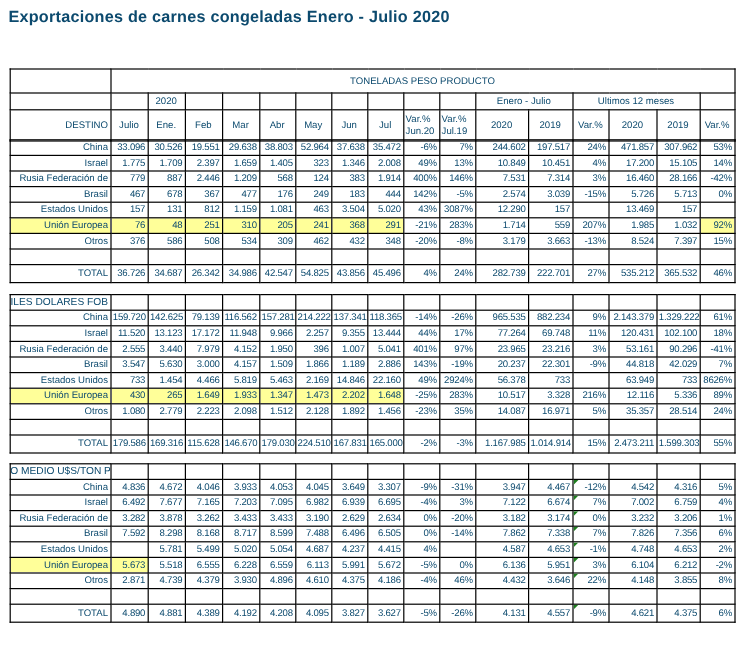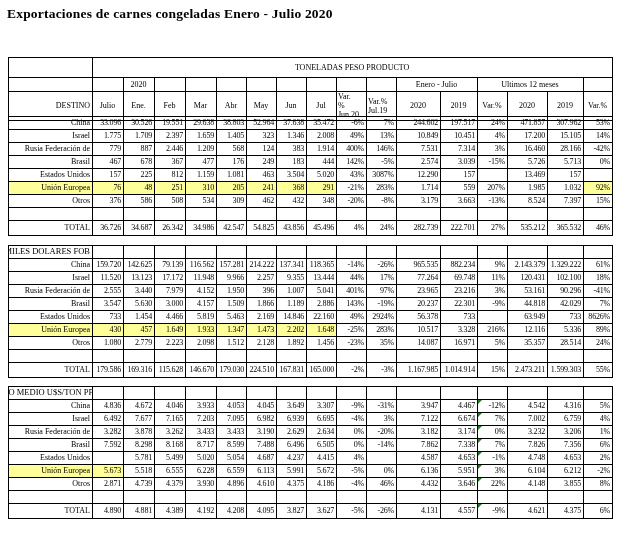--- a/index.html
+++ b/index.html
@@ -1,28 +1,28 @@
 <!DOCTYPE html>
 <html><head>
 <meta charset="utf-8">
 <style>
   html,body{margin:0;padding:0;background:#fff;}
   #page{position:relative;width:618px;height:551px;background:#ffffff;overflow:hidden;
-        font-family:Liberation Serif, serif;color:#000000;}
+        font-family:Liberation Sans, sans-serif;color:#0c4a6e;}
   .title{position:absolute;left:7px;top:6px;font-size:13.5px;font-weight:bold;letter-spacing:.2px;white-space:nowrap;}
   table.grid{position:absolute;left:8px;border-collapse:collapse;table-layout:fixed;width:604px;border:1.5px solid #000;}
   .grid td{border:1px solid #000;padding:0 2px 0 1px;font-size:8px;line-height:1.15;
            overflow:hidden;white-space:nowrap;vertical-align:middle;}
   .num{text-align:right;font-size:7.8px;letter-spacing:-.2px;}
   .lbl{text-align:right;padding-left:2px;font-size:8.3px;}
   .ctr{text-align:center;}
   .bot{vertical-align:bottom;padding-bottom:1px;}
   .band{text-align:center;font-size:8.5px;}
   .two{font-size:7.5px;vertical-align:bottom;line-height:1.2;padding-bottom:1px;}
-  .two .split{display:flex;justify-content:flex-start;flex-direction:column;}
+  .two .split{display:flex;justify-content:flex-start;}
   .hl{background:#ffff99;}
   .sect{overflow:visible;position:relative;}
   .sect span{display:inline-block;white-space:nowrap;font-size:8.5px;}
   td.flag{position:relative;}
   td.flag::after{content:"";position:absolute;left:0;top:0;width:0;height:0;
                  border-top:4px solid #1e7e1e;border-right:4px solid transparent;}
 </style>
 </head>
 <body>
 
@@ -193,21 +193,21 @@
           <td class="num">2.574</td>
           <td class="num">3.039</td>
           <td class="num">-15%</td>
           <td class="num">5.726</td>
           <td class="num">5.713</td>
           <td class="num">0%</td>
         </tr>
         <tr style="height: 13px;">
           <td class="lbl">Estados Unidos</td>
           <td class="num">157</td>
-          <td class="num">225</td>
+          <td class="num">131</td>
           <td class="num">812</td>
           <td class="num">1.159</td>
           <td class="num">1.081</td>
           <td class="num">463</td>
           <td class="num">3.504</td>
           <td class="num">5.020</td>
           <td class="num">43%</td>
           <td class="num">3087%</td>
           <td class="num">12.290</td>
           <td class="num">157</td>
@@ -425,21 +425,21 @@
           <td class="num">56.378</td>
           <td class="num">733</td>
           <td class="num"></td>
           <td class="num">63.949</td>
           <td class="num">733</td>
           <td class="num">8626%</td>
         </tr>
         <tr style="height: 13px;">
           <td class="lbl hl">Unión Europea</td>
           <td class="num hl">430</td>
-          <td class="num hl">457</td>
+          <td class="num hl">265</td>
           <td class="num hl">1.649</td>
           <td class="num hl">1.933</td>
           <td class="num hl">1.347</td>
           <td class="num hl">1.473</td>
           <td class="num hl">2.202</td>
           <td class="num hl">1.648</td>
           <td class="num">-25%</td>
           <td class="num">283%</td>
           <td class="num">10.517</td>
           <td class="num">3.328</td>

